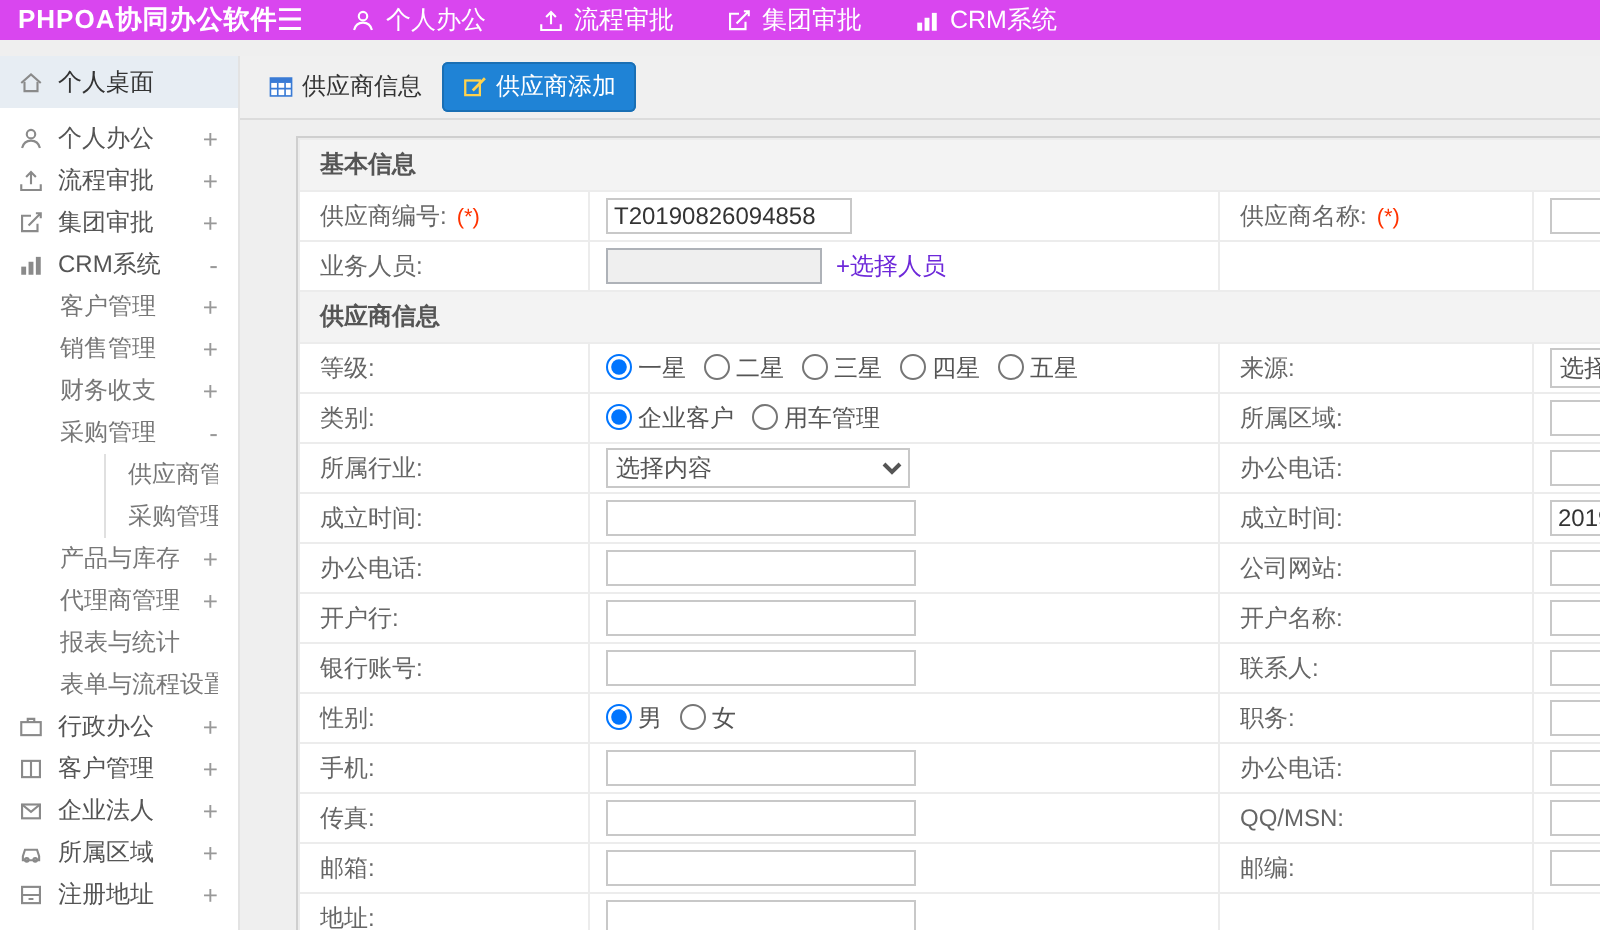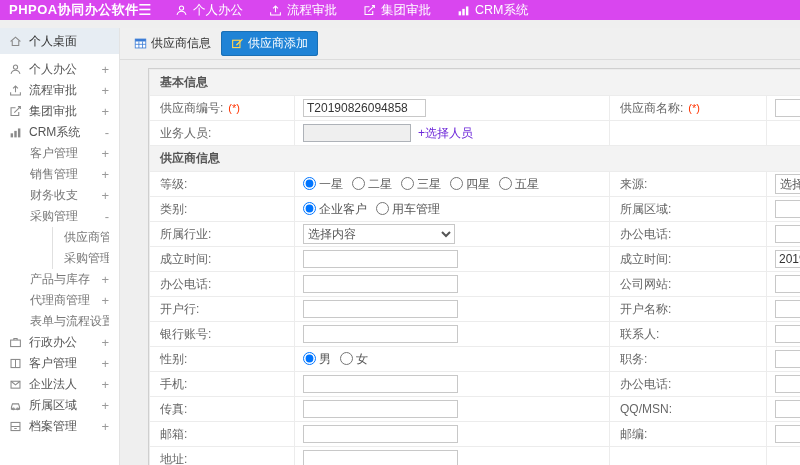--- a/index.html
+++ b/index.html
@@ -166,20 +166,23 @@
     </div>
     <div class="s-item">
       <span class="s-lbl">产品与库存</span>
       <span class="s-exp">+</span>
     </div>
     <div class="s-item">
       <span class="s-lbl">代理商管理</span>
       <span class="s-exp">+</span>
     </div>
     <div class="s-item">
+      <span class="s-lbl">报表与统计</span>
+    </div>
+    <div class="s-item">
       <span class="s-lbl">表单与流程设置+</span>
     </div>
   </div>
 
   <div class="s-item">
     <span class="s-ico">
         <svg viewBox="0 0 16 16" fill="none" stroke="currentColor" stroke-width="1.3">
           <rect x="2" y="5" width="12" height="8"></rect>
           <path d="M6 5V3h4v2"></path>
         </svg>
@@ -218,21 +221,21 @@
     <span class="s-lbl">所属区域</span>
     <span class="s-exp">+</span>
   </div>
   <div class="s-item">
     <span class="s-ico">
         <svg viewBox="0 0 16 16" fill="none" stroke="currentColor" stroke-width="1.3">
           <rect x="2.5" y="3" width="11" height="10"></rect>
           <path d="M2.5 8h11M6.5 10.5h3"></path>
         </svg>
       </span>
-    <span class="s-lbl">档案管理</span>
+    <span class="s-lbl">注册地址</span>
     <span class="s-exp">+</span>
   </div>
 </div>
 
 <div class="tabbar">
   <div class="tab">
     <svg viewBox="0 0 16 16">
         <rect x="1.5" y="2.5" width="13" height="11" fill="#fff" stroke="#3a7bd5"></rect>
         <rect x="1.5" y="2.5" width="13" height="3" fill="#3a7bd5"></rect>
         <path d="M1.5 9h13M6 5.5v8M10.5 5.5v8" stroke="#3a7bd5" fill="none"></path>

